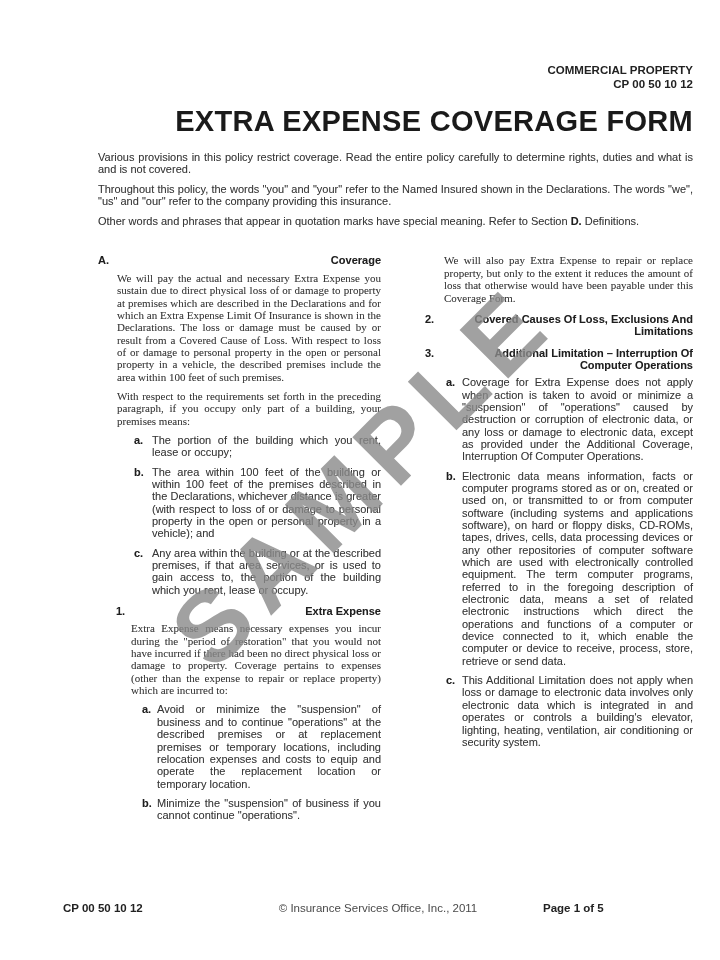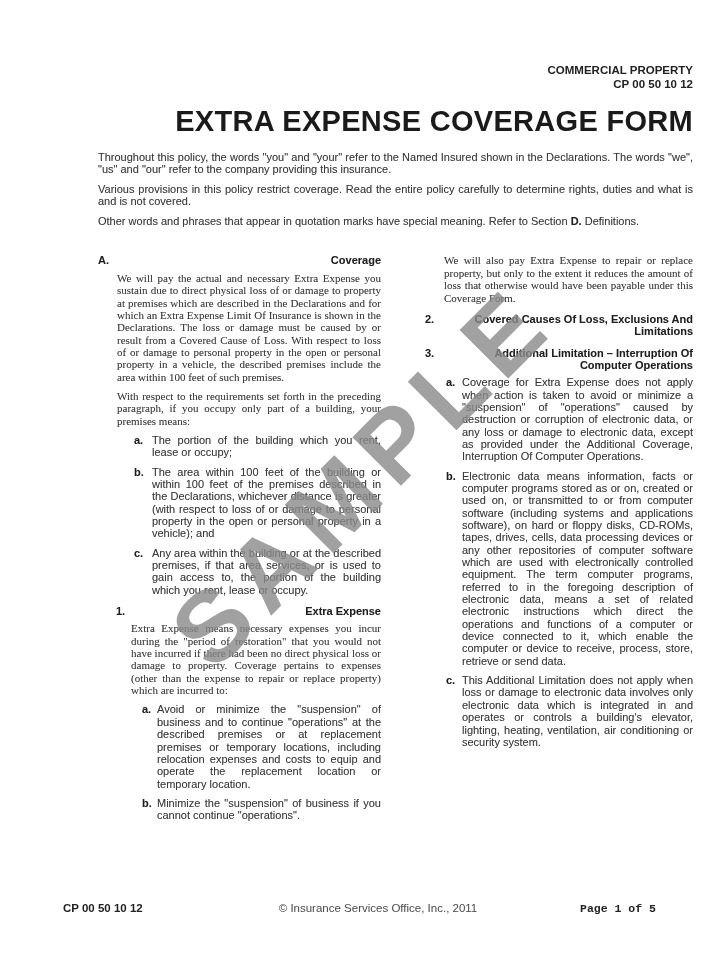--- a/index.html
+++ b/index.html
@@ -51,37 +51,37 @@
     transform:translate(-50%,-50%) rotate(-45deg);
     font-size:100px;font-weight:bold;letter-spacing:12px;
     color:#8a8a8a;opacity:0.8;white-space:nowrap;pointer-events:none;
   }
   .footer{
     position:absolute;left:63px;right:62px;top:902px;
     display:flex;align-items:baseline;font-size:11.5px;line-height:13px;
   }
   .f-left{font-weight:bold;color:#222;width:150px;}
   .f-center{flex:1;text-align:center;color:#4a4a4a;}
-  .f-right{font-weight:bold;color:#222;width:150px;text-align:center;font-family:Liberation Mono, monospace;}
+  .f-right{font-weight:bold;color:#222;width:150px;text-align:left;}
 </style>
 </head>
 <body>
 
 <div class="page">
   <div class="content">
 
     <div class="hdr">
       <div>COMMERCIAL PROPERTY</div>
       <div>CP 00 50 10 12</div>
     </div>
 
     <div class="title">EXTRA EXPENSE COVERAGE FORM</div>
 
+    <p class="intro">Various provisions in this policy restrict coverage. Read the entire policy carefully to determine rights, duties and what is and is not covered.</p>
     <p class="intro">Throughout this policy, the words "you" and "your" refer to the Named Insured shown in the Declarations. The words "we", "us" and "our" refer to the company providing this insurance.</p>
-    <p class="intro">Various provisions in this policy restrict coverage. Read the entire policy carefully to determine rights, duties and what is and is not covered.</p>
     <p class="intro"><span>Other words and phrases that appear in quotation marks have special meaning. Refer to Section </span><b>D.</b><span> Definitions.</span></p>
 
     <div class="cols">
       <div class="col col-left">
           <div class="blk hblk h0">
             <span class="mk">A.</span>
             <div class="btxt">Coverage</div>
           </div>
           <div class="blk pblk p0">
             <div class="btxt">We will pay the actual and necessary Extra Expense you sustain due to direct physical loss of or damage to property at premises which are described in the Declarations and for which an Extra Expense Limit Of Insurance is shown in the Declarations. The loss or damage must be caused by or result from a Covered Cause of Loss. With respect to loss of or damage to personal property in the open or personal property in a vehicle, the described premises include the area within 100 feet of such premises.</div>

